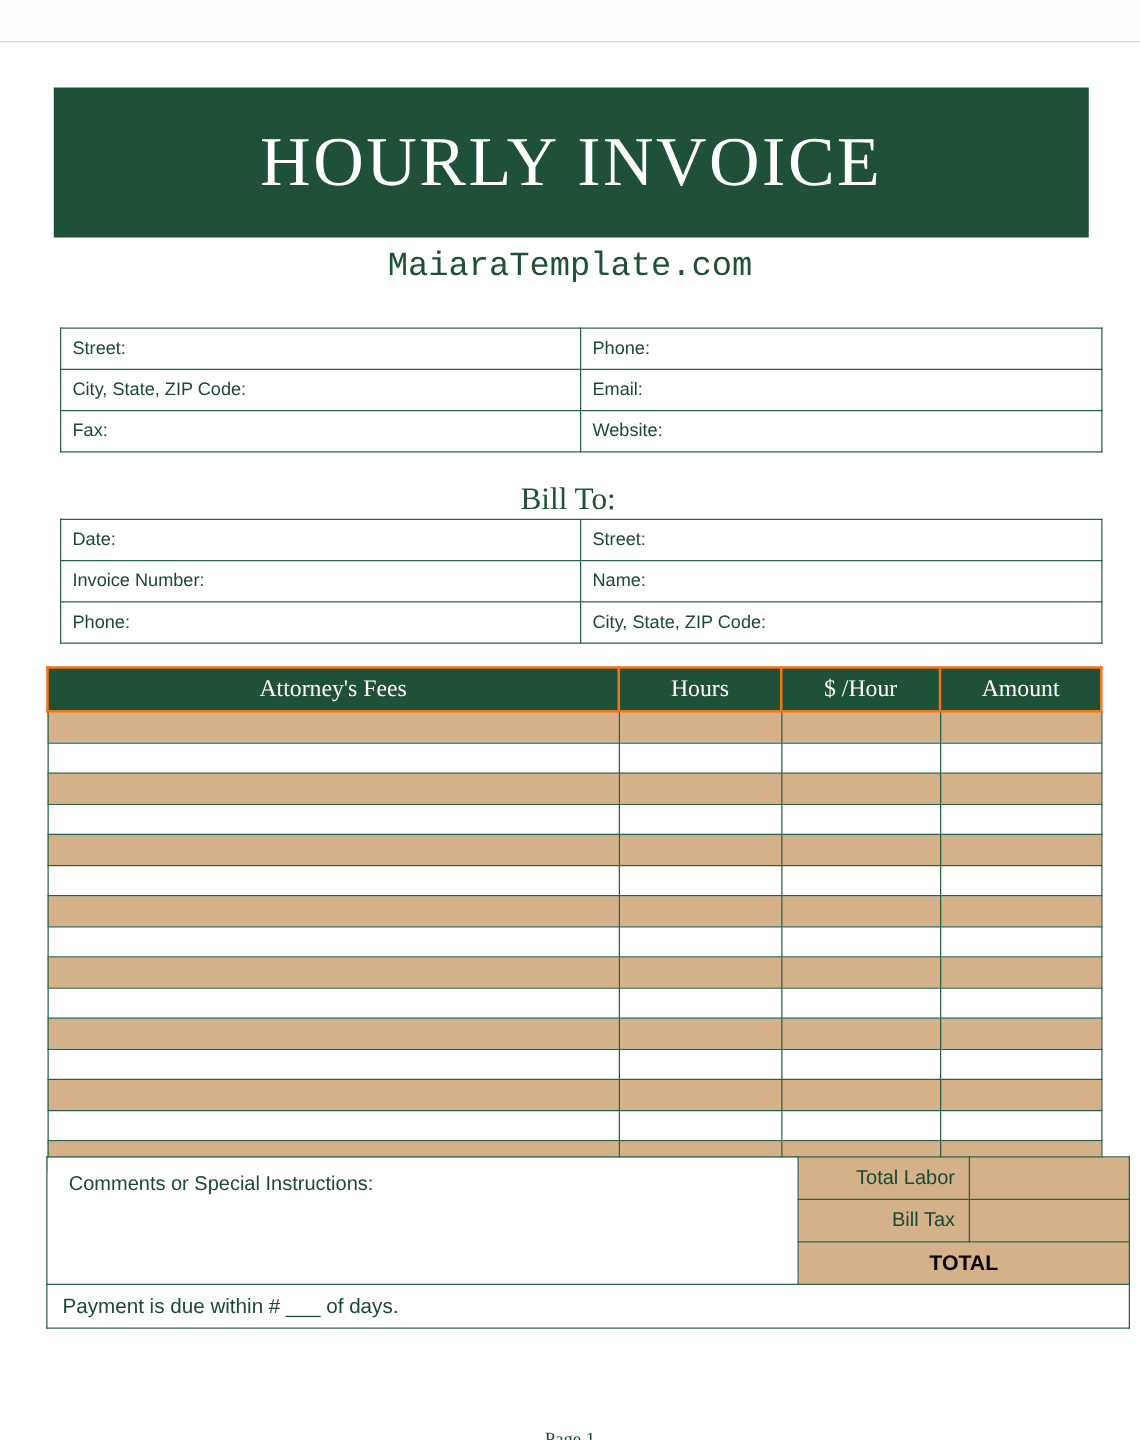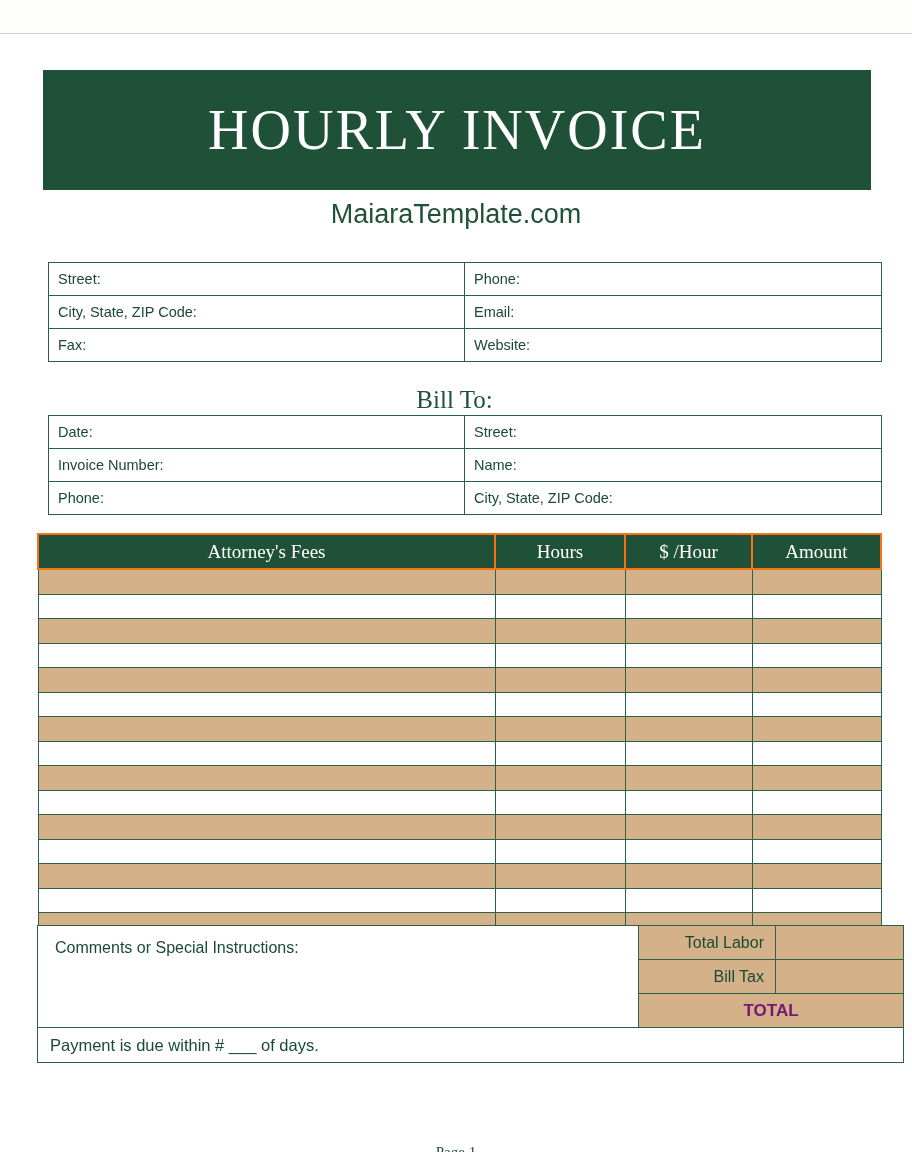--- a/index.html
+++ b/index.html
@@ -56,21 +56,21 @@
     letter-spacing: 2px;
     line-height: 1;
     white-space: nowrap;
   }
   .site-url {
     position: absolute;
     left: 0;
     top: 165px;
     width: 912px;
     text-align: center;
-    font-family: Liberation Sans, sans-serif;
+    font-family: Liberation Mono, monospace;
     font-size: 27px;
     color: #1f5139;
   }
 
   
   .info-table {
     position: absolute;
     border-collapse: collapse;
     table-layout: fixed;
   }
@@ -174,21 +174,21 @@
   .totals-value {
     width: 127px;
     background: #d4b188;
   }
   .total-row-cell {
     background: #d4b188;
     height: 30px;
     text-align: center;
     font-size: 17px;
     font-weight: bold;
-    color: #701a75;
+    color: #000000;
     vertical-align: middle;
   }
   .payment-cell {
     height: 34px;
     background: #ffffff;
     font-size: 16.5px;
     color: #1a4a33;
     padding-left: 12px !important;
     vertical-align: middle;
     margin-top: 21px;

